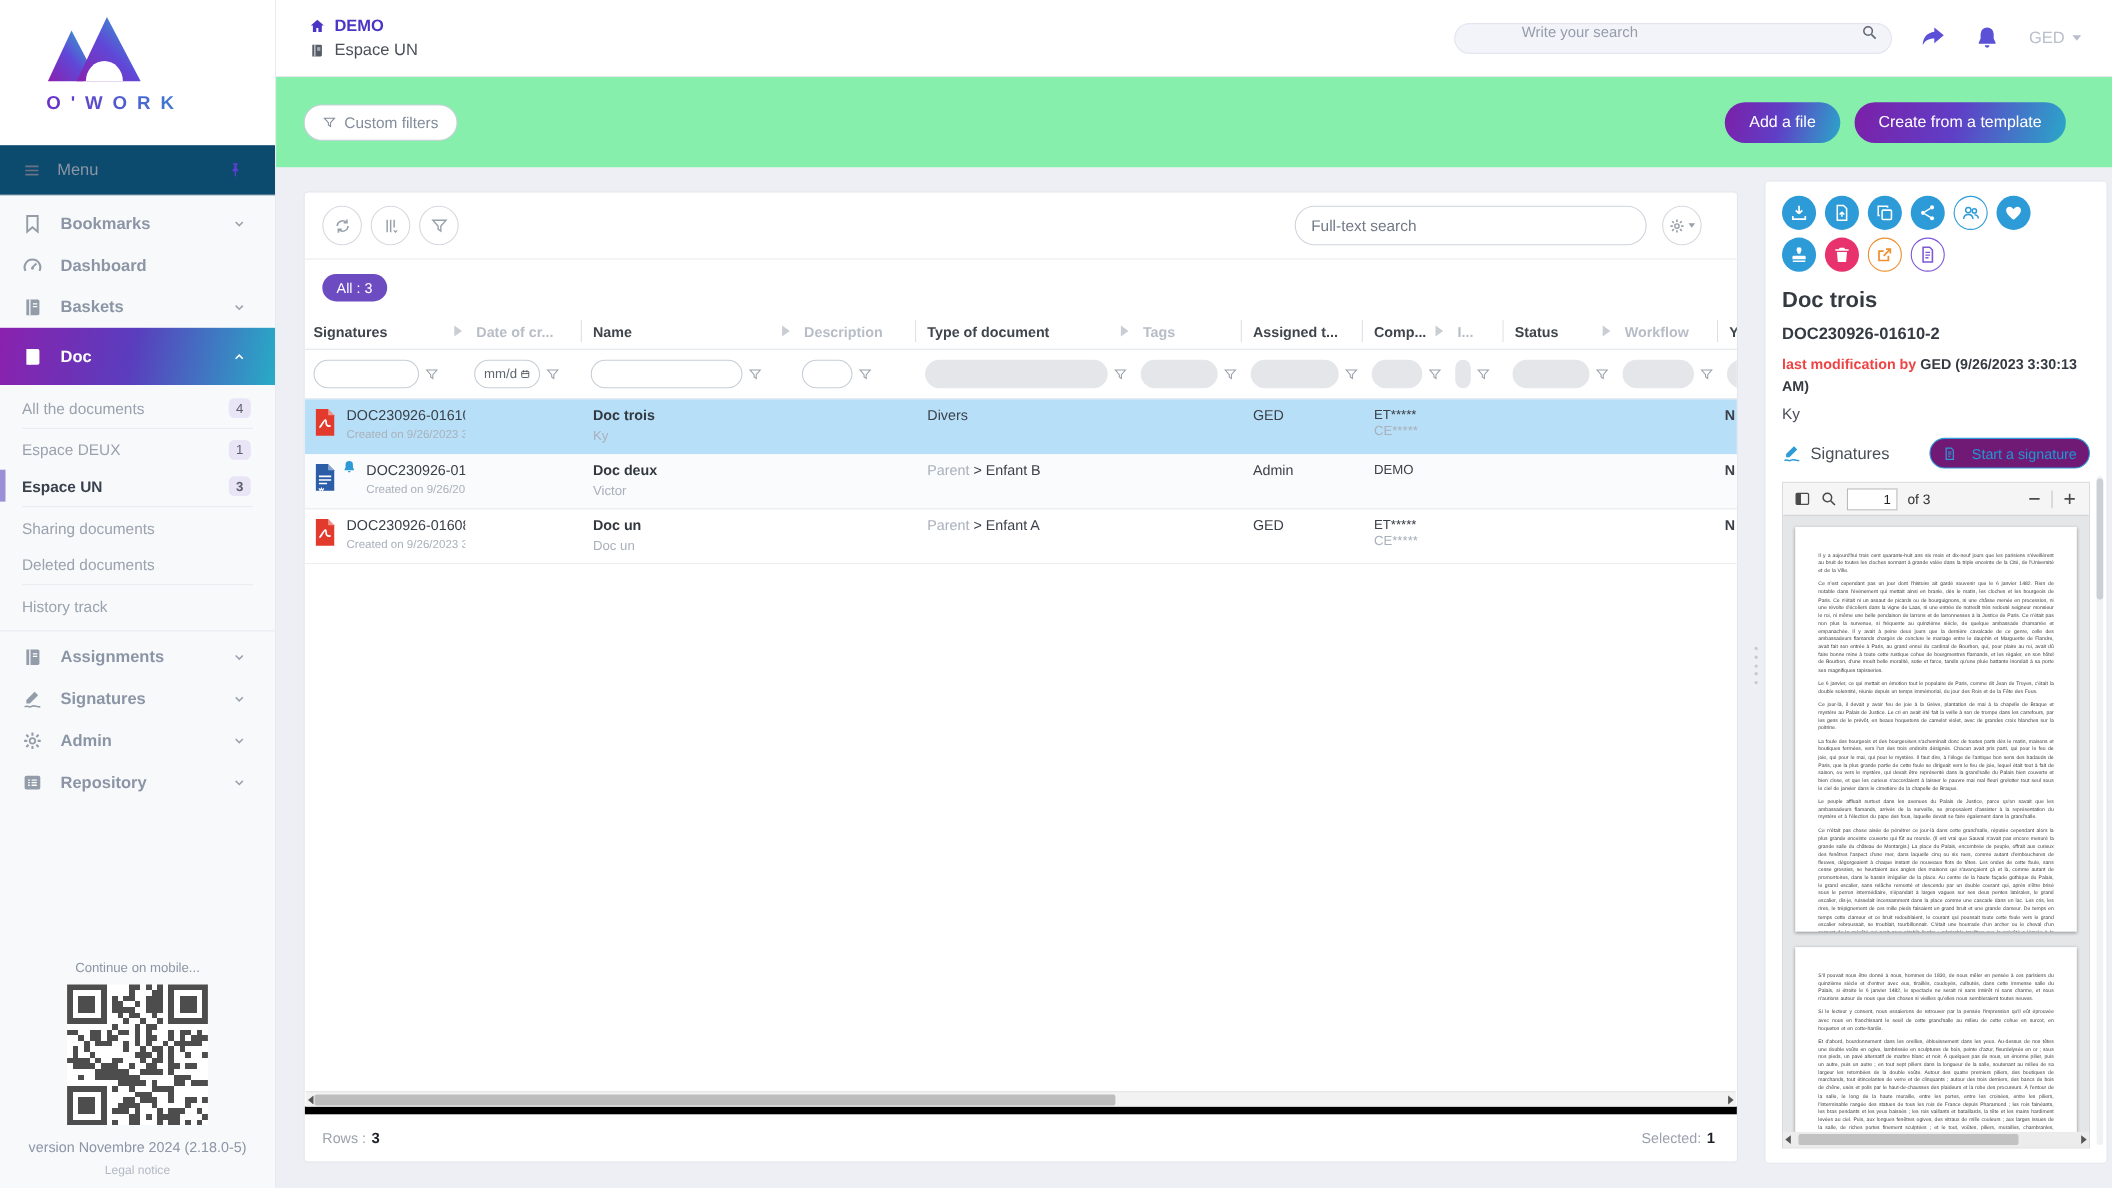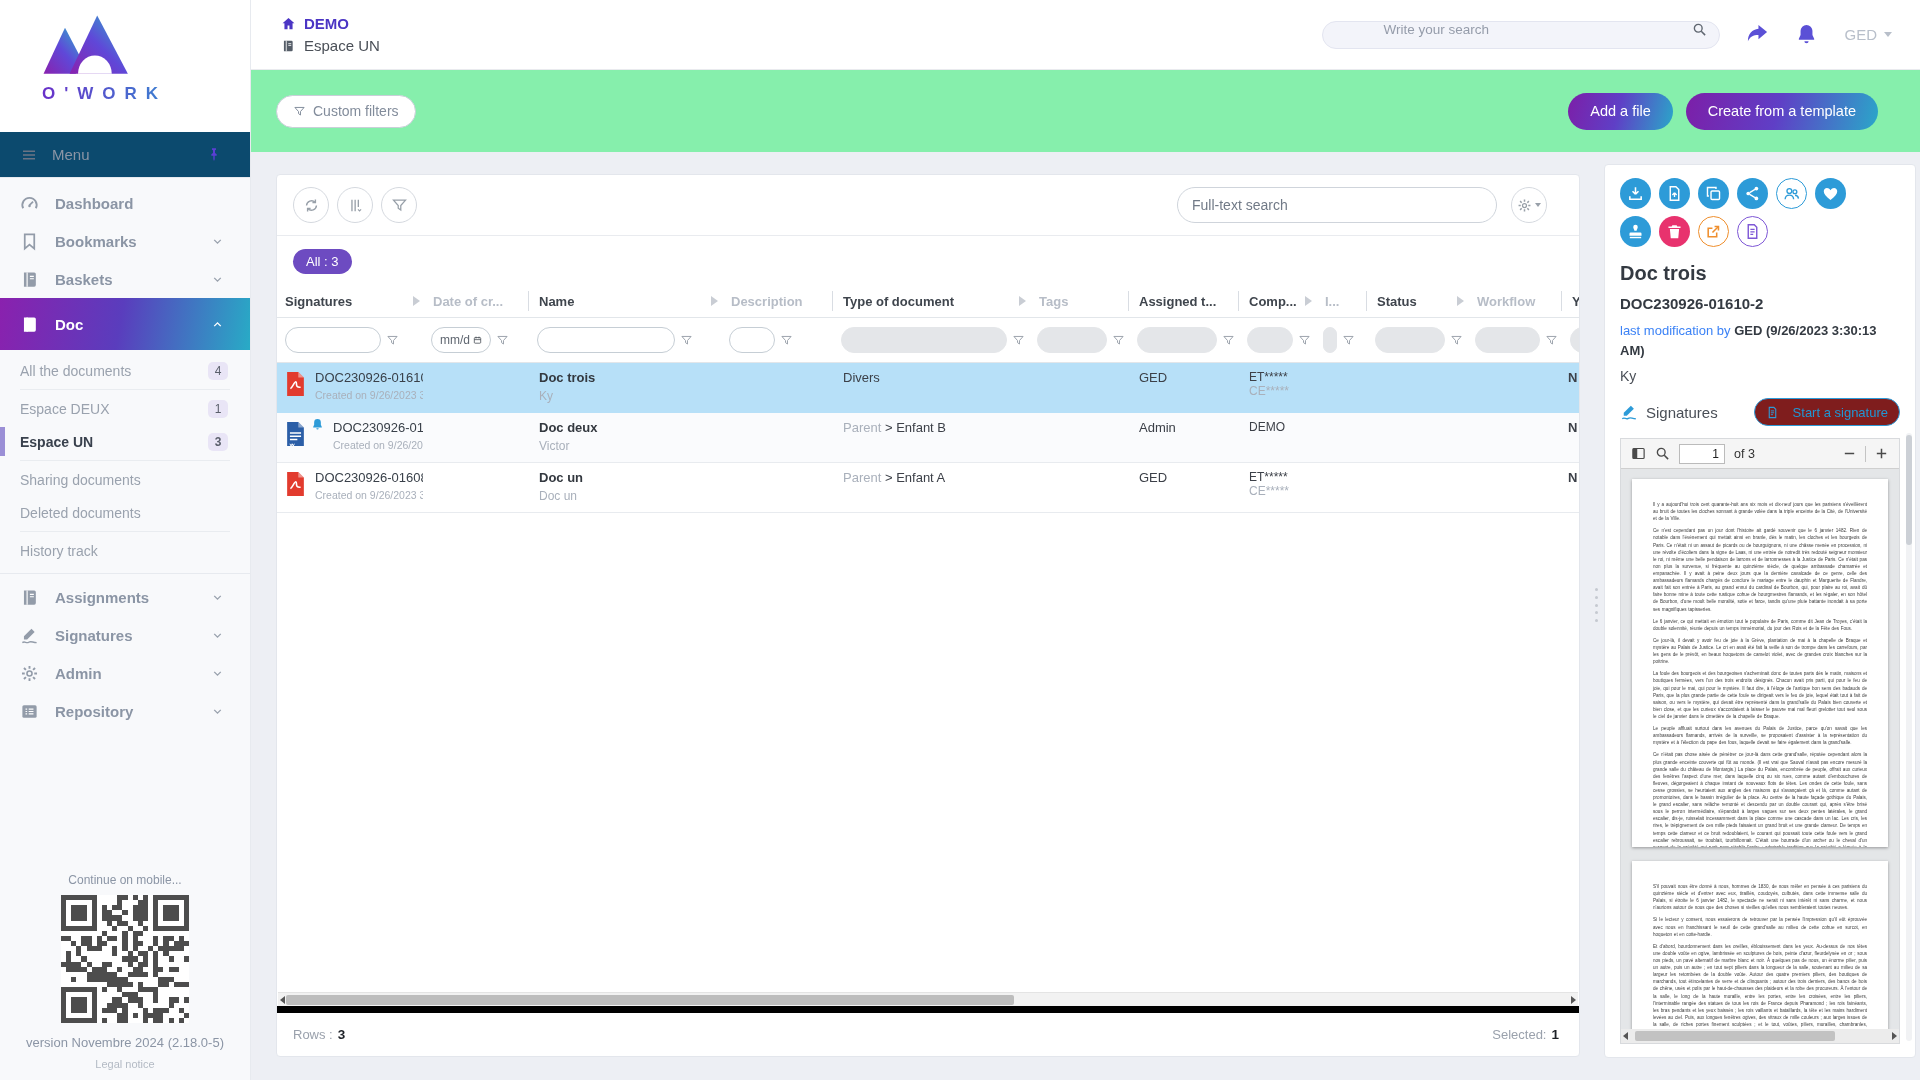--- a/index.html
+++ b/index.html
@@ -106,27 +106,27 @@
   .pc-row{display:flex;gap:8px;margin-bottom:7px}
   .pc{width:31px;height:31px;border-radius:50%;display:flex;align-items:center;justify-content:center;background:#2d9bd8;color:#fff;cursor:pointer;flex:0 0 auto}
   .pc .ic{width:17px;height:17px}
   .pc.outline-blue{background:#fff;border:1.5px solid #2d9bd8;color:#2d9bd8}
   .pc.pink{background:#e8326e}
   .pc.outline-orange{background:#fff;border:1.5px solid #ef8f2e;color:#ef8f2e}
   .pc.outline-purple{background:#fff;border:1.5px solid #7e57d6;color:#7e57d6}
   .p-title{font-size:20px;font-weight:700;color:#343a42;margin-top:8px}
   .p-ref{font-size:15px;font-weight:700;color:#343a42;margin-top:10px}
   .p-mod{font-size:13px;margin-top:9px;line-height:1.5}
-  .p-mod .l{color:#3b82f6;font-weight:400}
+  .p-mod .l{color:#ef4444;font-weight:700}
   .p-mod .v{color:#343a42;font-weight:700}
   .p-owner{font-size:14px;color:#4a4f57;margin-top:8px}
   .sig-row{display:flex;align-items:center;margin-top:14px}
   .sig-row .ic{width:18px;height:18px;color:#2d9bd8;margin-right:8px}
   .sig-lbl{font-size:15px;color:#4a4f57}
-  .sig-btn{margin-left:auto;display:flex;align-items:center;gap:6px;height:28px;border:1.5px solid #2d9bd8;border-radius:15px;background:#7f1d1d;color:#2196d4;font-size:13px;padding:0 11px;cursor:pointer;font-family:inherit}
+  .sig-btn{margin-left:auto;display:flex;align-items:center;gap:6px;height:28px;border:1.5px solid #2d9bd8;border-radius:15px;background:#701a75;color:#2196d4;font-size:13px;padding:0 11px;cursor:pointer;font-family:inherit}
   .sig-btn .ic{width:13px;height:13px}
   .viewer{margin-top:12px;flex:1;display:flex;flex-direction:column;border:1px solid #d8dadd;min-height:0}
   .v-toolbar{height:30px;background:#f5f5f5;border-bottom:1px solid #cfcfcf;display:flex;align-items:center;padding:0 10px;gap:9px;color:#4a4a4a}
   .v-toolbar .ic{width:15px;height:15px;cursor:pointer}
   .pg-input{width:46px;height:20px;border:1px solid #bbb;background:#fff;font-size:12px;text-align:right;padding:0 5px;font-family:inherit;color:#222}
   .of-lbl{font-size:12.5px;color:#333}
   .zoom-grp{margin-left:auto;display:flex;align-items:center;gap:8px}
   .zoom-div{width:1px;height:16px;background:#c4c4c4}
   .v-pages{flex:1;background:#e4e6e8;overflow:hidden;padding:10px 11px 0;position:relative}
   .pdf-page{background:#fff;box-shadow:0 1px 3px rgba(0,0,0,.35);padding:22px 21px;margin-bottom:14px}
@@ -304,32 +304,32 @@
       </svg>
     <span class="lbl">Menu</span>
     <svg style="width:16px;height:16px;color:#5b3fd4">
         <use href="#i-pin"></use>
       </svg>
   </div>
 
   <nav style="padding-top:6px">
     <div class="nav-item">
       <svg class="ic">
-          <use href="#i-gauge"></use>
-        </svg>
-      <span class="lbl">Dashboard</span>
-    </div>
-    <div class="nav-item">
-      <svg class="ic">
           <use href="#i-bmk"></use>
         </svg>
       <span class="lbl">Bookmarks</span>
       <svg class="chev">
           <use href="#i-chev"></use>
         </svg>
+    </div>
+    <div class="nav-item">
+      <svg class="ic">
+          <use href="#i-gauge"></use>
+        </svg>
+      <span class="lbl">Dashboard</span>
     </div>
     <div class="nav-item">
       <svg class="ic">
           <use href="#i-book"></use>
         </svg>
       <span class="lbl">Baskets</span>
       <svg class="chev">
           <use href="#i-chev"></use>
         </svg>
     </div>

